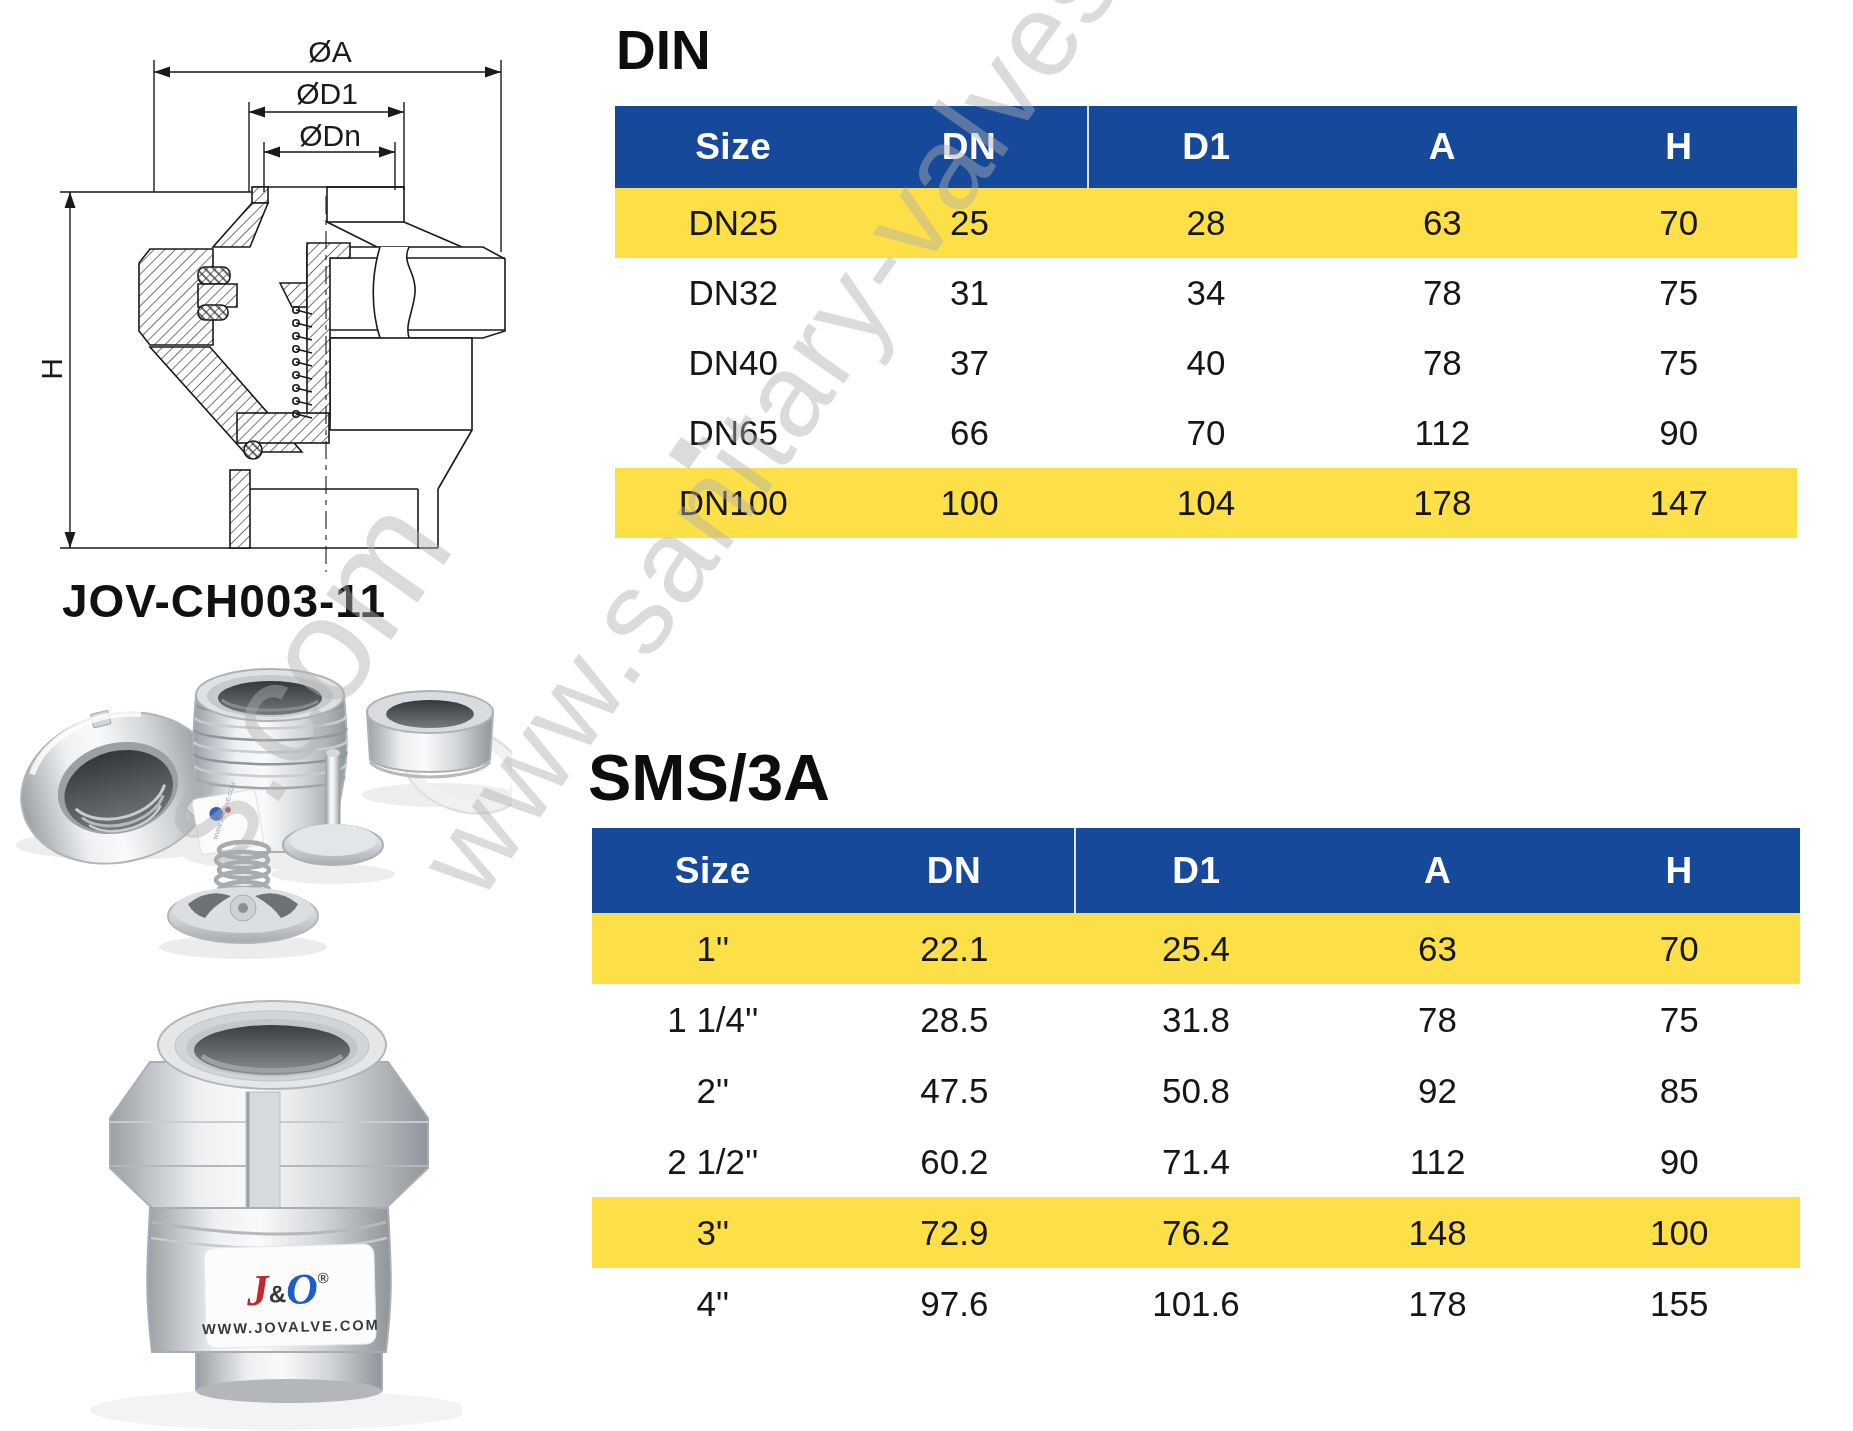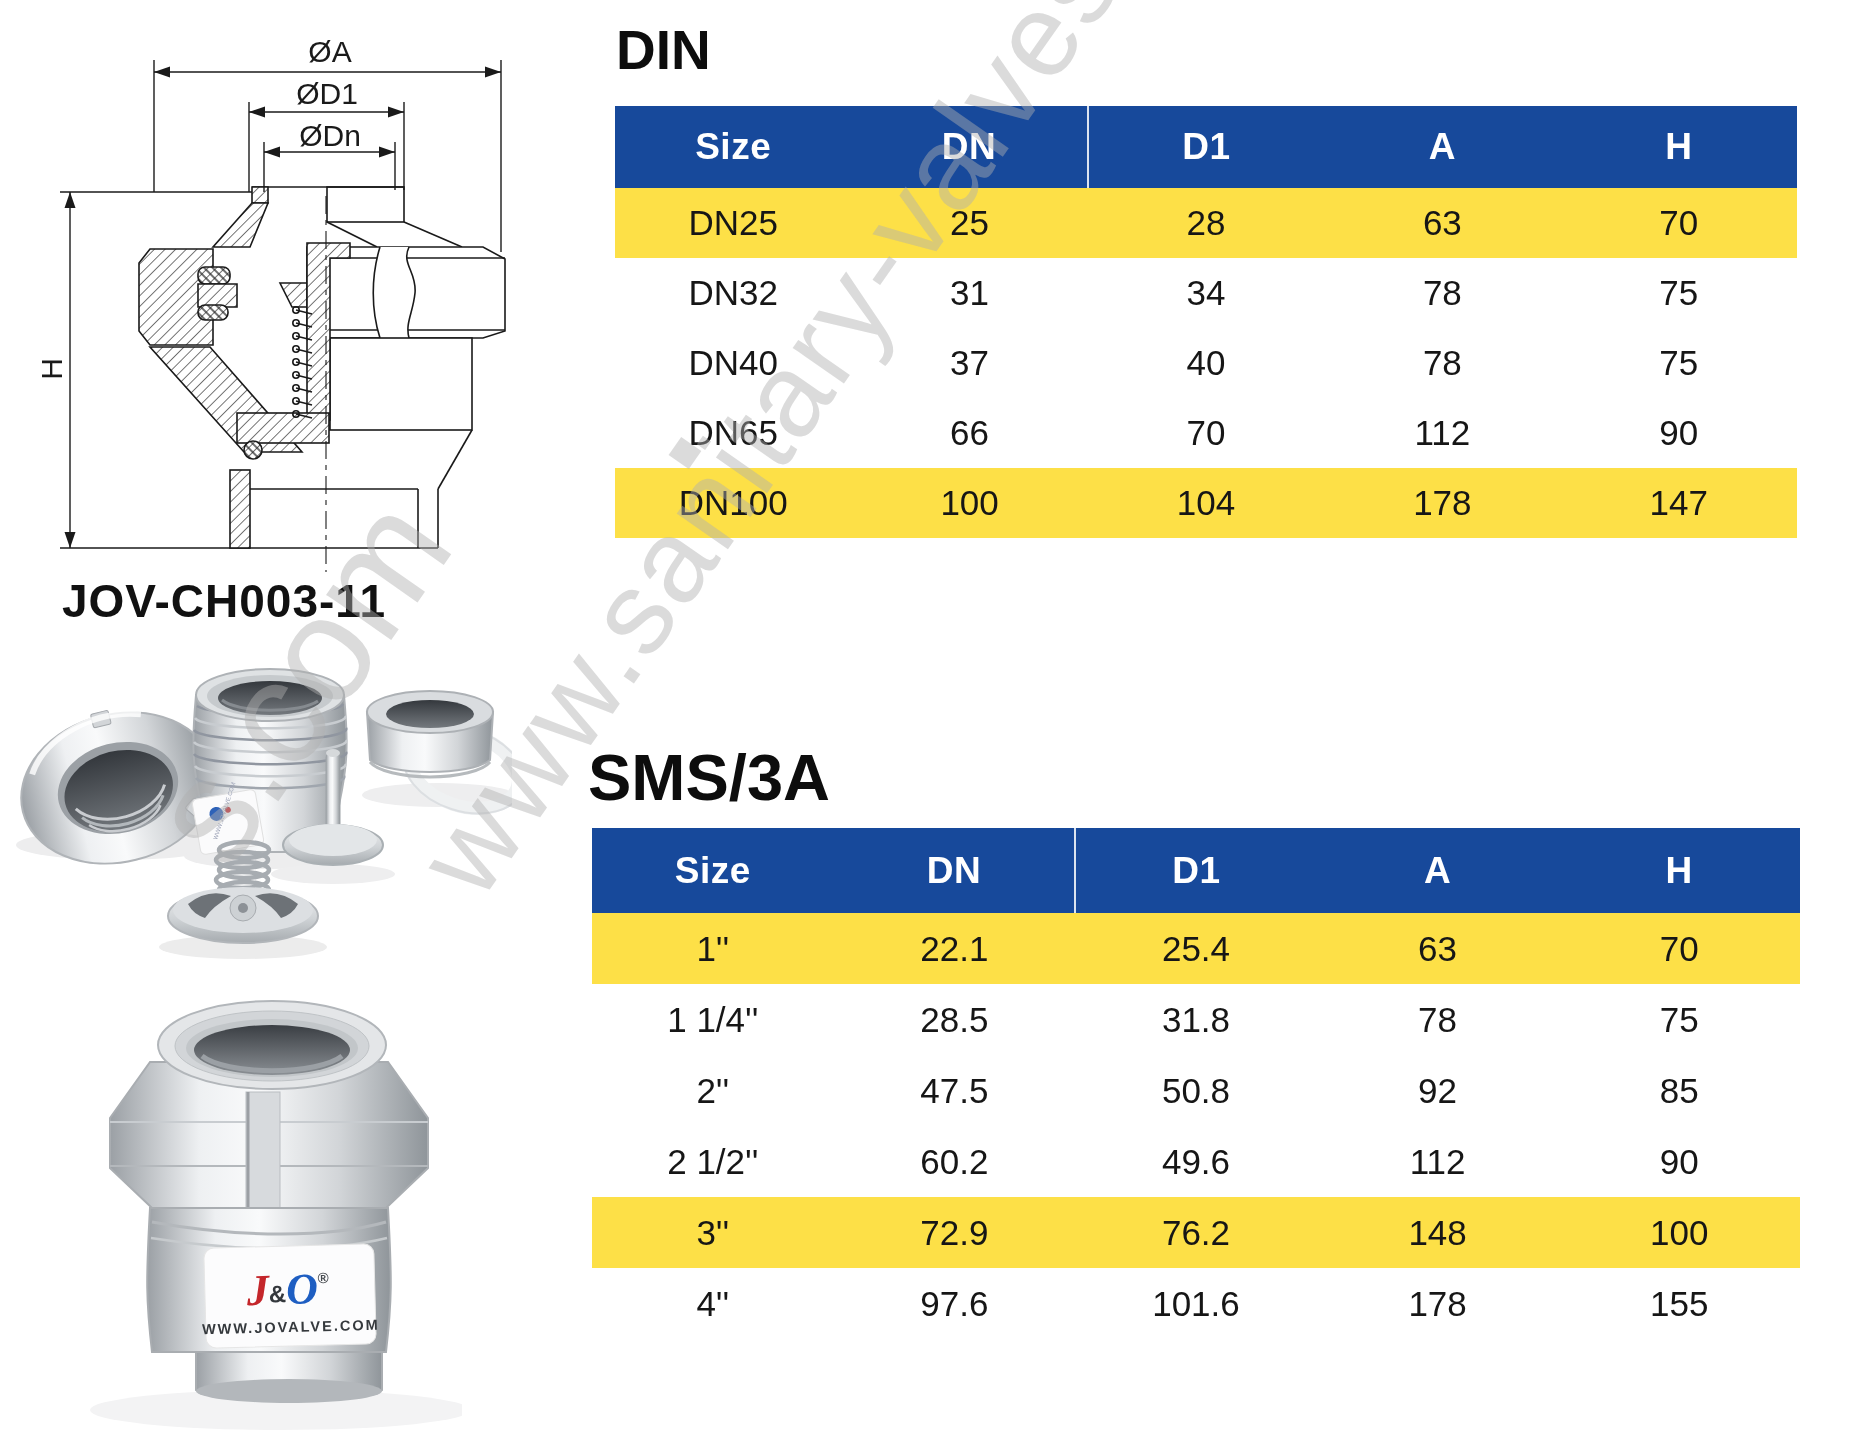--- a/index.html
+++ b/index.html
@@ -393,21 +393,21 @@
         <tr>
           <td>2''</td>
           <td>47.5</td>
           <td>50.8</td>
           <td>92</td>
           <td>85</td>
         </tr>
         <tr>
           <td>2 1/2''</td>
           <td>60.2</td>
-          <td>49.6</td>
+          <td>71.4</td>
           <td>112</td>
           <td>90</td>
         </tr>
         <tr>
           <td>3''</td>
           <td>72.9</td>
           <td>76.2</td>
           <td>148</td>
           <td>100</td>
         </tr>

